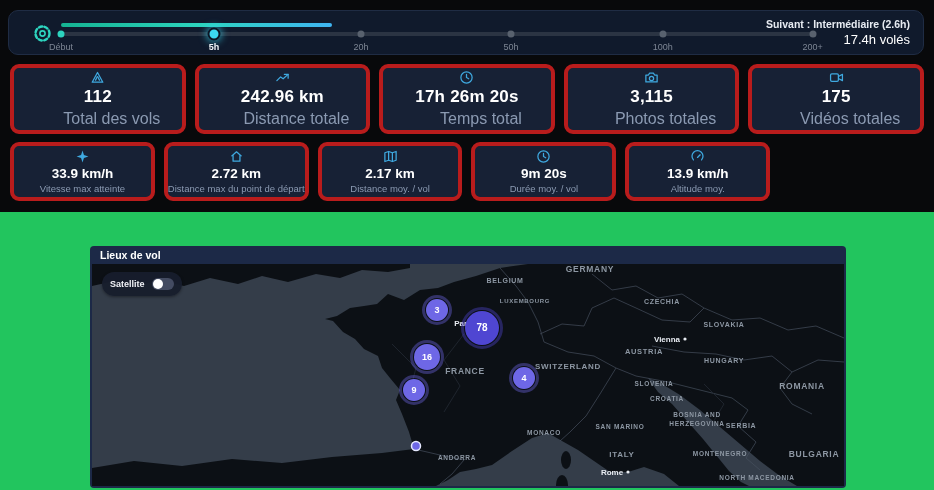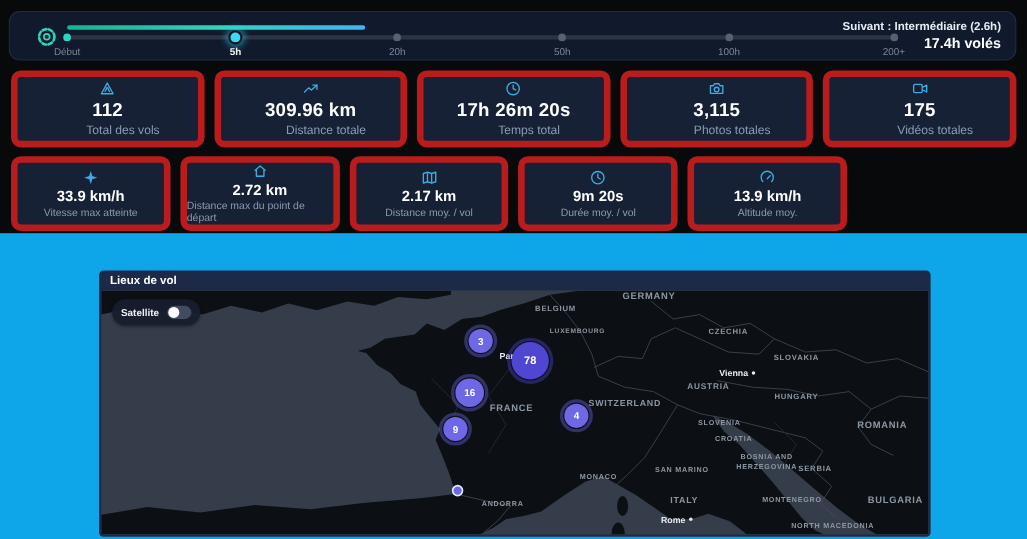--- a/index.html
+++ b/index.html
@@ -20,36 +20,36 @@
   .milestone { position:absolute; top:0; transform:translateX(-50%); width:60px; text-align:center; }
   .milestone .dot { position:absolute; left:50%; top:11px; transform:translate(-50%,-50%);
     width:7px; height:7px; border-radius:50%; background:#58616e; }
   .milestone.done .dot { background:#2dd4bf; }
   .milestone.current .dot { width:13px; height:13px; background:#3cd9f2; border:2px solid #0c1524;
     box-shadow:0 0 7px 2px rgba(60,217,242,.55); }
   .milestone .ms-label { position:absolute; left:0; right:0; top:19px; font-size:9px; color:#7d8694; }
   .milestone.current .ms-label { color:#f2f5f9; font-weight:bold; }
   .progress-info { position:absolute; right:13px; top:7px; text-align:right; }
   .progress-info .next { font-size:10.5px; color:#e7ebf2; font-weight:bold; }
-  .progress-info .flown { font-size:13px; color:#ffffff; font-weight:bold; margin-top:2px; }
+  .progress-info .flown { font-size:13px; color:#ffffff; font-weight:normal; margin-top:2px; }
 
   .stats-row { position:absolute; left:10px; width:914px; display:grid; gap:9px; }
   .stats-row.primary { top:64px; height:70px; grid-template-columns:repeat(5,1fr); }
   .stats-row.secondary { top:142px; height:59px; grid-template-columns:repeat(6,1fr); }
-  .stat-card { background:#172135; border:6px solid #b91c1c; border-radius:9px;
+  .stat-card { background:#172135; border:4px solid #b91c1c; border-radius:9px;
     display:flex; flex-direction:column; align-items:center; justify-content:center; gap:2px; }
   .stat-icon { height:15px; display:flex; align-items:center; justify-content:center; }
   .stat-icon svg { display:block; }
   .primary .stat-value { font-size:17px; font-weight:bold; color:#ffffff; letter-spacing:.2px; }
   .secondary .stat-value { font-size:13.5px; font-weight:bold; color:#ffffff; }
-  .primary .stat-label { font-size:11px; color:#8b9ab2; margin-top:1px;margin-left:28px; }
+  .primary .stat-label { font-size:16px; color:#8b9ab2; margin-top:1px;margin-left:28px; }
   .secondary .stat-label { font-size:9.5px; color:#8b9ab2; }
 
   
-  .bottom-section { position:absolute; left:0; top:212px; width:934px; height:278px; background:#0ea5e9; }
+  .bottom-section { position:absolute; left:0; top:212px; width:934px; height:278px; background:#22c55e; }
   .map-panel { position:absolute; left:90px; top:34px; width:756px; height:242px;
     background:#1c2947; border-radius:4px; }
   .map-header { height:18px; line-height:18px; padding-left:10px; font-size:10.5px;
     font-weight:bold; color:#ffffff; }
   .map-body { position:absolute; left:2px; right:2px; top:18px; bottom:2px;
     background:#343d49; overflow:hidden; }
   .sat-toggle { position:absolute; left:10px; top:8px; height:22px; padding:12px 8px;
     background:rgba(23,29,44,.95); border-radius:12px; display:flex; align-items:center; gap:7px;
     box-shadow:0 1px 3px rgba(0,0,0,.4); cursor:pointer; }
   .sat-toggle .sat-label { font-size:9px; font-weight:bold; color:#f0f2f6; }
@@ -124,21 +124,21 @@
     <span class="stat-label">Total des vols</span>
   </div>
 
   <div class="stat-card">
     <span class="stat-icon">
             <svg width="15" height="15" viewBox="0 0 24 24" fill="none" stroke="#3fa9e0" stroke-width="2" stroke-linecap="round" stroke-linejoin="round">
               <polyline points="3,17 9,11 13,14 21,7"></polyline>
               <polyline points="15,7 21,7 21,13"></polyline>
             </svg>
           </span>
-    <span class="stat-value">309.96 km</span>
+    <span class="stat-value">242.96 km</span>
     <span class="stat-label">Distance totale</span>
   </div>
 
   <div class="stat-card">
     <span class="stat-icon">
             <svg width="15" height="15" viewBox="0 0 24 24" fill="none" stroke="#3fa9e0" stroke-width="2" stroke-linecap="round">
               <circle cx="12" cy="12" r="9"></circle>
               <polyline points="12,7 12,12 15.5,14"></polyline>
             </svg>
           </span>

